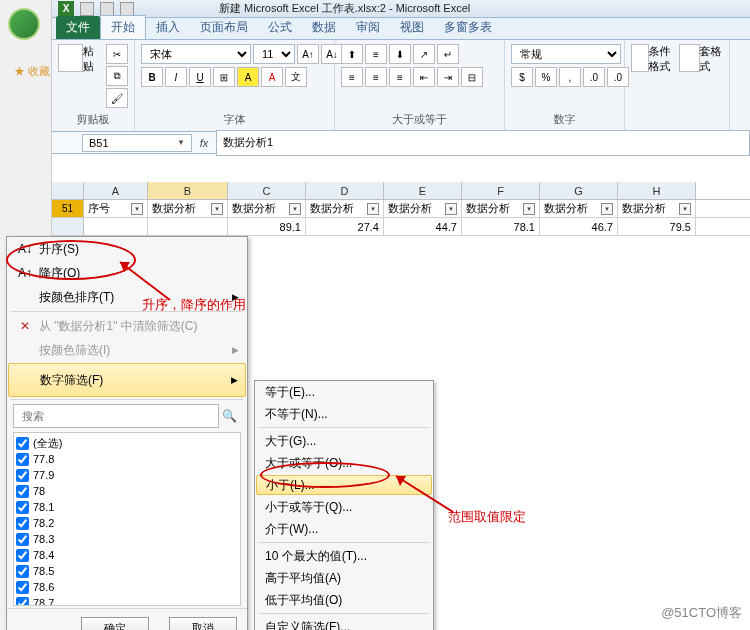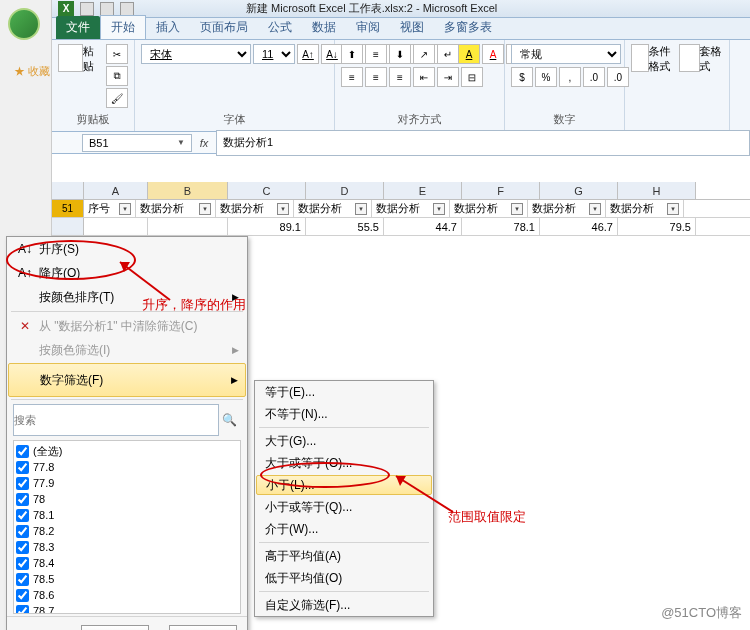--- a/index.html
+++ b/index.html
@@ -8,21 +8,21 @@
 .left-strip { position: absolute; left: 0; top: 0; width: 52px; height: 630px; background: #f0f0f0; border-right: 1px solid #ccc; }
 .browser-icon { position: absolute; left: 8px; top: 8px; width: 32px; height: 32px; border-radius: 50%; background: linear-gradient(135deg, #4caf50, #2e7d32); border: 2px solid #aed581; }
 .fav-label { position: absolute; left: 14px; top: 64px; color: #de9b32; font-size: 11px; }
 
 .main { position: absolute; left: 52px; top: 0; right: 0; height: 630px; }
 
 .titlebar { height: 18px; background: linear-gradient(#e8f0f8, #d8e4f0); border-bottom: 1px solid #9db8d4; display: flex; align-items: center; padding-left: 6px; }
 .qat { display: flex; gap: 6px; align-items: center; }
 .qat-icon { width: 14px; height: 14px; background: #e0e0e0; border: 1px solid #999; }
 .excel-x { width: 16px; height: 16px; background: #2d7d2d; color: #fff; display: flex; align-items: center; justify-content: center; font-weight: bold; font-size: 10px; }
-.title-text { margin-left: 112px; font-size: 11px; color: #222; }
+.title-text { margin-left: 85px; font-size: 11px; color: #222; }
 
 .ribbon-tabs { height: 22px; background: #e8f0f8; display: flex; align-items: flex-end; padding-left: 4px; border-bottom: 1px solid #9db8d4; }
 .tab { padding: 3px 10px; font-size: 12px; color: #385d8a; cursor: pointer; }
 .tab.file { background: #217346; color: #fff; border-radius: 2px 2px 0 0; }
 .tab.active { background: #f6f9fc; border: 1px solid #9db8d4; border-bottom: none; }
 
 .ribbon { height: 92px; background: #f2f6fb; border-bottom: 1px solid #9db8d4; display: flex; }
 .ribbon-group { border-right: 1px solid #cbd8e6; padding: 4px 6px; display: flex; flex-direction: column; justify-content: space-between; }
 .group-body { display: flex; gap: 4px; align-items: flex-start; }
 .group-label { text-align: center; font-size: 11px; color: #555; }
@@ -50,21 +50,21 @@
 .cell.head .filter-btn { width: 12px; height: 12px; border: 1px solid #888; background: #f5f5f5; display: flex; align-items: center; justify-content: center; font-size: 7px; color: #444; }
 
 .filter-menu { position: absolute; left: 6px; top: 236px; width: 242px; background: #f6f6f6; border: 1px solid #9a9a9a; box-shadow: 2px 2px 4px rgba(0,0,0,0.25); font-size: 12px; z-index: 5; }
 .fm-item { height: 24px; display: flex; align-items: center; padding: 0 8px; }
 .fm-item.hover { background: linear-gradient(#fff3c8, #ffe79a); border: 1px solid #e6c14f; border-radius: 2px; height: 20px; margin: 1px; padding: 16px 7px; }
 .fm-item.disabled { color: #9a9a9a; }
 .fm-item .mi-icon { width: 20px; display: inline-flex; justify-content: center; margin-right: 4px; }
 .fm-item .arrow-r { margin-left: auto; font-size: 9px; }
 .fm-sep { height: 1px; background: #d4d4d4; margin: 2px 4px; }
 .fm-search { margin: 4px 6px; display: flex; align-items: center; }
-.fm-search input { flex: 1; height: 32px; border: 1px solid #abc; padding: 0 0; font-size: 11px; }
+.fm-search input { flex: 1; height: 24px; border: 1px solid #abc; padding: 0 8px; font-size: 11px; }
 .fm-search .mag { width: 22px; text-align: center; color: #385d8a; }
 .fm-checks { margin: 2px 6px; border: 1px solid #c9c9c9; background: #fff; height: 174px; overflow-y: auto; padding: 2px; }
 .fm-checks label { display: flex; align-items: center; gap: 4px; font-size: 11px; height: 16px; }
 .fm-btns { display: flex; justify-content: flex-end; gap: 20px; padding: 8px 10px; border-top: 1px solid #d4d4d4; }
 .fm-btns button { width: 68px; height: 22px; border: 1px solid #9a9a9a; background: linear-gradient(#fff, #e4e4e4); font-size: 11px; }
 
 .submenu { position: absolute; left: 254px; top: 380px; width: 180px; background: #f6f6f6; border: 1px solid #9a9a9a; box-shadow: 2px 2px 4px rgba(0,0,0,0.25); font-size: 12px; z-index: 6; }
 .sm-item { height: 22px; display: flex; align-items: center; padding: 0 10px; }
 .sm-item.hover { background: linear-gradient(#fff3c8, #ffe79a); border: 1px solid #e6c14f; border-radius: 2px; margin: 1px; padding: 0 9px; height: 20px; }
 .sm-sep { height: 1px; background: #d4d4d4; margin: 2px 4px; }
@@ -119,21 +119,21 @@
         <div style="display:flex;flex-direction:column;gap:2px;">
           <div class="small-btn">✂</div>
           <div class="small-btn">⧉</div>
           <div class="small-btn">🖌</div>
         </div>
       </div>
       <div class="group-label">剪贴板</div>
     </div>
 
     <div class="ribbon-group" style="width:200px;">
-      <div class="group-body" style="flex-direction:row;gap:19px;text-decoration:underline;">
+      <div class="group-body" style="flex-direction:column;gap:3px;">
         <div style="display:flex;gap:2px;">
           <select class="font-select" style="width:110px;"><option>宋体</option></select>
           <select class="font-select" style="width:42px;"><option>11</option></select>
           <div class="small-btn">A↑</div>
           <div class="small-btn">A↓</div>
         </div>
         <div style="display:flex;gap:2px;">
           <div class="small-btn">
               <b>B</b>
             </div>
@@ -163,21 +163,21 @@
         </div>
         <div style="display:flex;gap:2px;">
           <div class="small-btn">≡</div>
           <div class="small-btn">≡</div>
           <div class="small-btn">≡</div>
           <div class="small-btn">⇤</div>
           <div class="small-btn">⇥</div>
           <div class="small-btn">⊟</div>
         </div>
       </div>
-      <div class="group-label">对齐方式</div>
+      <div class="group-label">大于或等于</div>
     </div>
 
     <div class="ribbon-group" style="width:120px;">
       <div class="group-body" style="flex-direction:column;gap:3px;">
         <select class="font-select" style="width:110px;"><option>常规</option></select>
         <div style="display:flex;gap:2px;">
           <div class="small-btn">$</div>
           <div class="small-btn">%</div>
           <div class="small-btn">,</div>
           <div class="small-btn">.0</div>
@@ -221,21 +221,21 @@
       <div class="col-h" style="width:78px;">C</div>
       <div class="col-h" style="width:78px;">D</div>
       <div class="col-h" style="width:78px;">E</div>
       <div class="col-h" style="width:78px;">F</div>
       <div class="col-h" style="width:78px;">G</div>
       <div class="col-h" style="width:78px;">H</div>
     </div>
 
     <div class="row">
       <div class="row-h active">51</div>
-      <div class="cell head" style="width:52px;">
+      <div class="cell head" style="width:64px;">
           <span>序号</span>
           <span class="filter-btn">▾</span>
         </div>
       <div class="cell head" style="width:80px;">
           <span>数据分析</span>
           <span class="filter-btn">▾</span>
         </div>
       <div class="cell head" style="width:78px;">
           <span>数据分析</span>
           <span class="filter-btn">▾</span>
@@ -260,21 +260,21 @@
           <span>数据分析</span>
           <span class="filter-btn">▾</span>
         </div>
     </div>
 
     <div class="row">
       <div class="row-h"></div>
       <div class="cell" style="width:64px;"></div>
       <div class="cell" style="width:80px;"></div>
       <div class="cell" style="width:78px;">89.1</div>
-      <div class="cell" style="width:78px;">55.5</div>
+      <div class="cell" style="width:78px;">27.4</div>
       <div class="cell" style="width:78px;">44.7</div>
       <div class="cell" style="width:78px;">78.1</div>
       <div class="cell" style="width:78px;">46.7</div>
       <div class="cell" style="width:78px;">79.5</div>
     </div>
   </div>
 
 </div>
 
 <div class="filter-menu">
@@ -367,20 +367,21 @@
 <div class="submenu">
   <div class="sm-item">等于(E)...</div>
   <div class="sm-item">不等于(N)...</div>
   <div class="sm-sep"></div>
   <div class="sm-item">大于(G)...</div>
   <div class="sm-item">大于或等于(O)...</div>
   <div class="sm-item hover">小于(L)...</div>
   <div class="sm-item">小于或等于(Q)...</div>
   <div class="sm-item">介于(W)...</div>
   <div class="sm-sep"></div>
+  <div class="sm-item">10 个最大的值(T)...</div>
   <div class="sm-item">高于平均值(A)</div>
   <div class="sm-item">低于平均值(O)</div>
   <div class="sm-sep"></div>
   <div class="sm-item">自定义筛选(F)...</div>
 </div>
 
 <div class="annot-circle" style="left:6px; top:240px; width:130px; height:40px;"></div>
 <div class="annot" style="left:142px; top:296px;">升序，降序的作用</div>
 <svg class="annot-arrow" style="left:100px; top:250px; width:80px; height:60px;">
   <line x1="70" y1="50" x2="20" y2="12" stroke="#d30000" stroke-width="2"></line>

